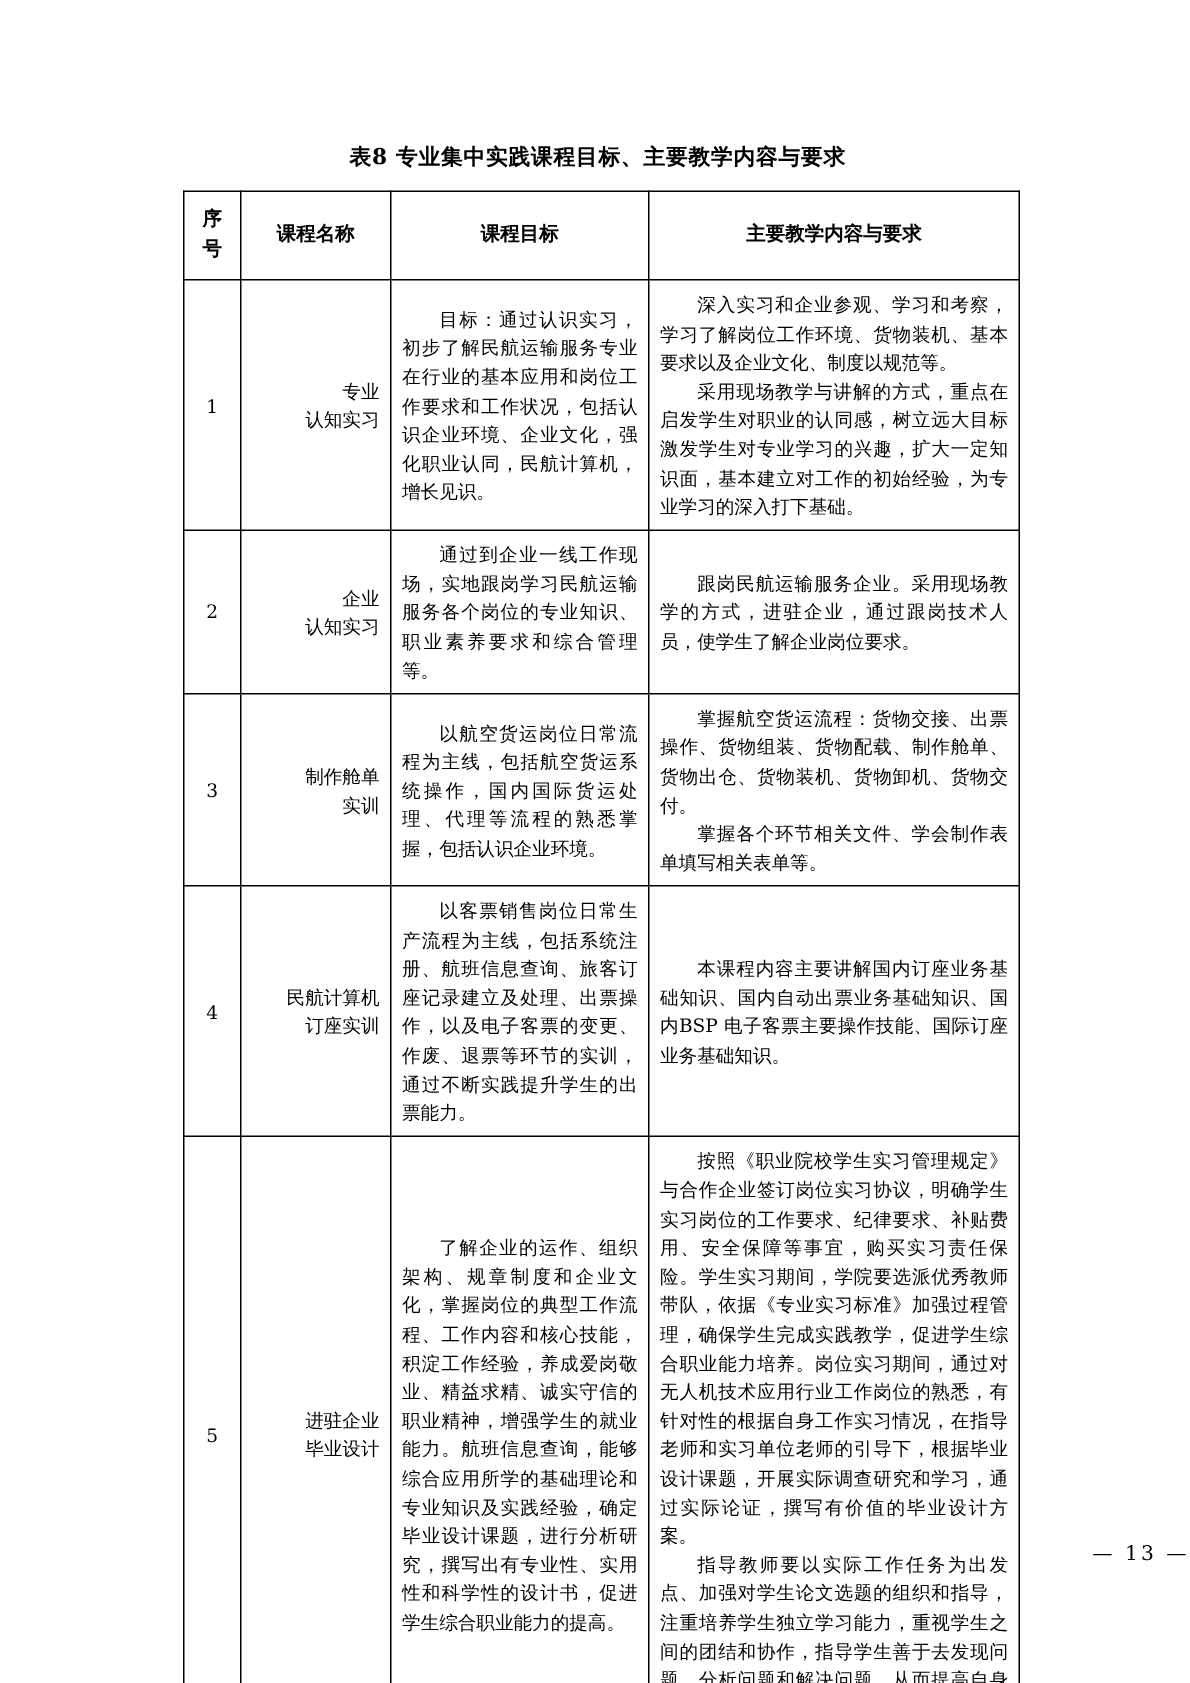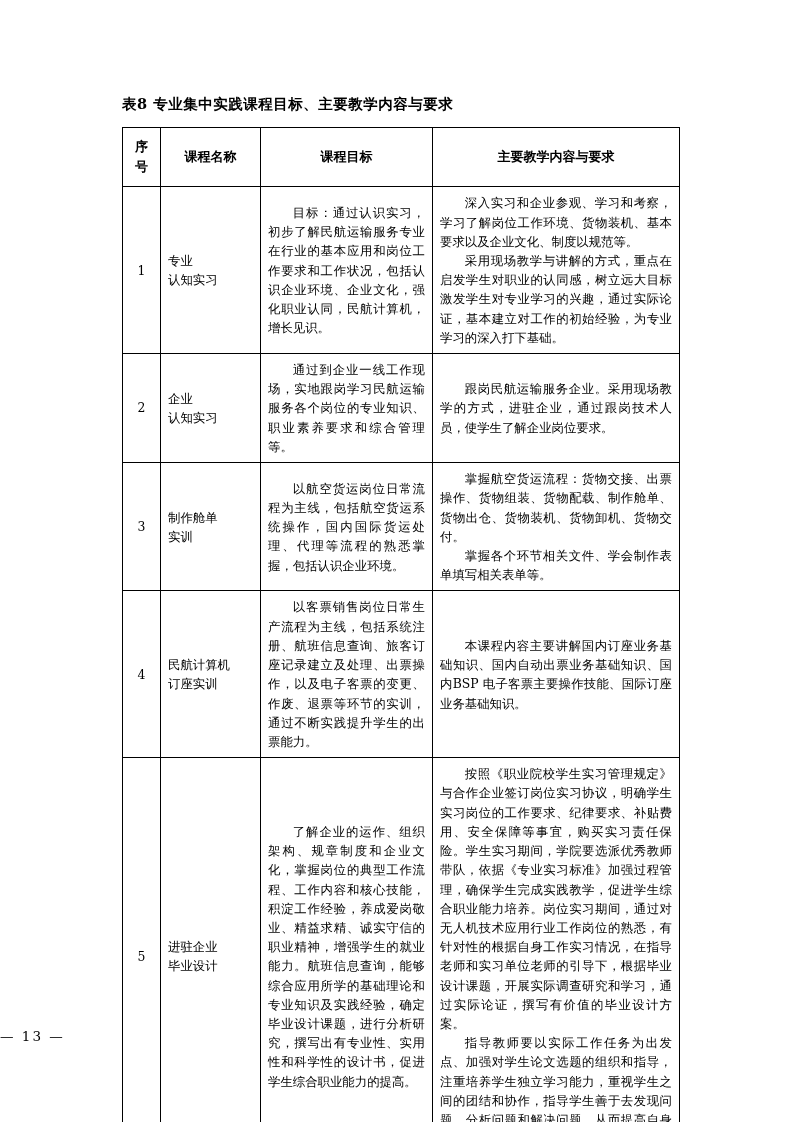--- a/index.html
+++ b/index.html
@@ -17,20 +17,21 @@
   }
   .page {
     position: absolute;
     left: 0; top: 0;
     width: 793px;
     height: 1122px;
     box-sizing: border-box;
     padding: 95px 118px 0 122px;
   }
   .doc-title {
+    text-align: center;
     font-size: 14.5px;
     font-weight: bold;
     letter-spacing: 0.5px;
     margin-bottom: 13px;
     font-family: "DejaVu Serif", "Liberation Serif", serif;
   }
   table.main {
     border-collapse: collapse;
     width: 557px;
     table-layout: fixed;
@@ -52,41 +53,41 @@
   .col-no { width: 38px; }
   .col-name { width: 100px; }
   .col-goal { width: 172px; }
   .col-content { width: 247px; }
 
   td.cell-no {
     text-align: center;
     font-size: 12.6px;
   }
   td.cell-name {
-    text-align: left;
+    text-align: right;
     line-height: 1.7;
   }
   td.cell-just {
     text-align: justify;
     text-align-last: left;
     text-justify: inter-ideograph;
   }
   .para {
     margin: 0;
     text-indent: 2em;
     text-align: justify;
     text-justify: inter-ideograph;
   }
   .para + .para { margin-top: 0px; }
   .page-number {
     position: absolute;
     left: 0;
     right: 0;
     bottom: 78px;
-    text-align: left;
+    text-align: right;
     font-size: 13.5px;
     font-family: "DejaVu Serif", "Liberation Serif", serif;
     letter-spacing: 2px;
   }
   .nm-line { display: block; }
 </style>
 </head>
 <body>
 
 <div class="page">
@@ -117,21 +118,21 @@
         <td class="cell-no">1</td>
         <td class="cell-name">
           <span class="nm-line">专业</span>
           <span class="nm-line">认知实习</span>
         </td>
         <td class="cell-just">
           <p class="para">目标：通过认识实习，初步了解民航运输服务专业在行业的基本应用和岗位工作要求和工作状况，包括认识企业环境、企业文化，强化职业认同，民航计算机，增长见识。</p>
         </td>
         <td class="cell-just">
           <p class="para">深入实习和企业参观、学习和考察，学习了解岗位工作环境、货物装机、基本要求以及企业文化、制度以规范等。</p>
-          <p class="para">采用现场教学与讲解的方式，重点在启发学生对职业的认同感，树立远大目标激发学生对专业学习的兴趣，通过实际论证，基本建立对工作的初始经验，为专业学习的深入打下基础。</p>
+          <p class="para">采用现场教学与讲解的方式，重点在启发学生对职业的认同感，树立远大目标激发学生对专业学习的兴趣，扩大一定知识面，基本建立对工作的初始经验，为专业学习的深入打下基础。</p>
         </td>
       </tr>
 
       <tr>
         <td class="cell-no">2</td>
         <td class="cell-name">
           <span class="nm-line">企业</span>
           <span class="nm-line">认知实习</span>
         </td>
         <td class="cell-just">

